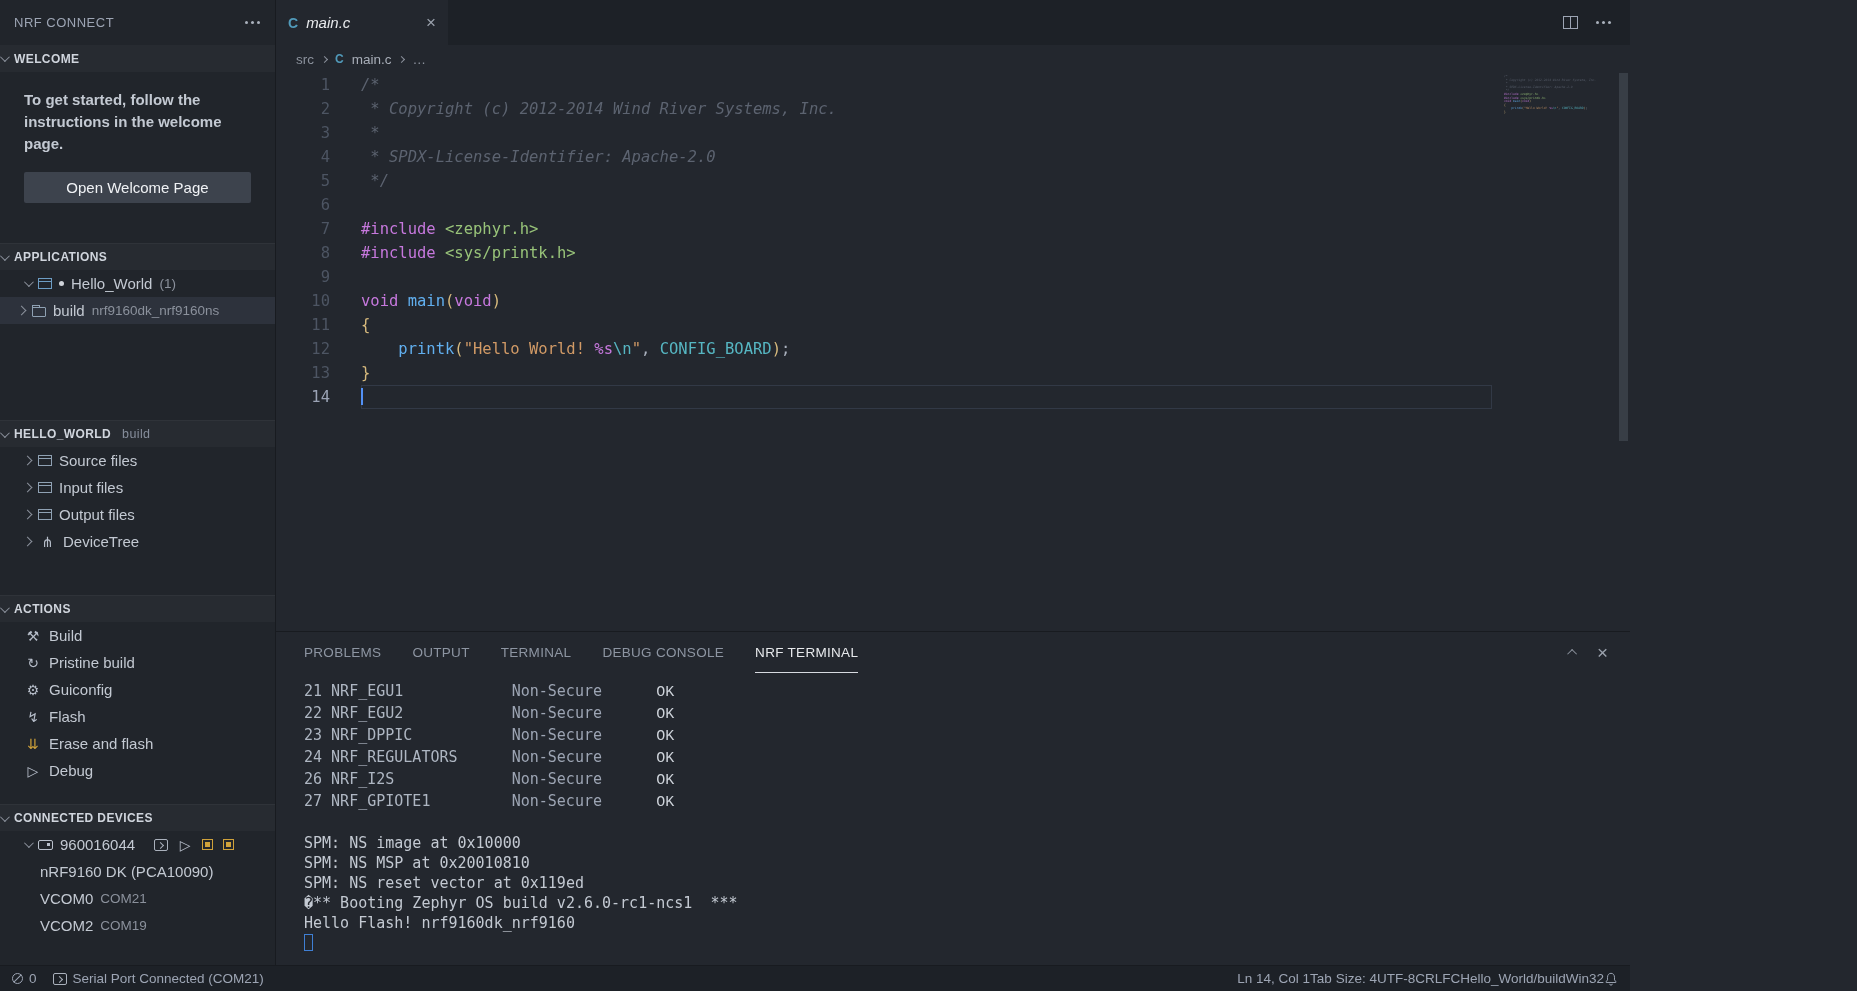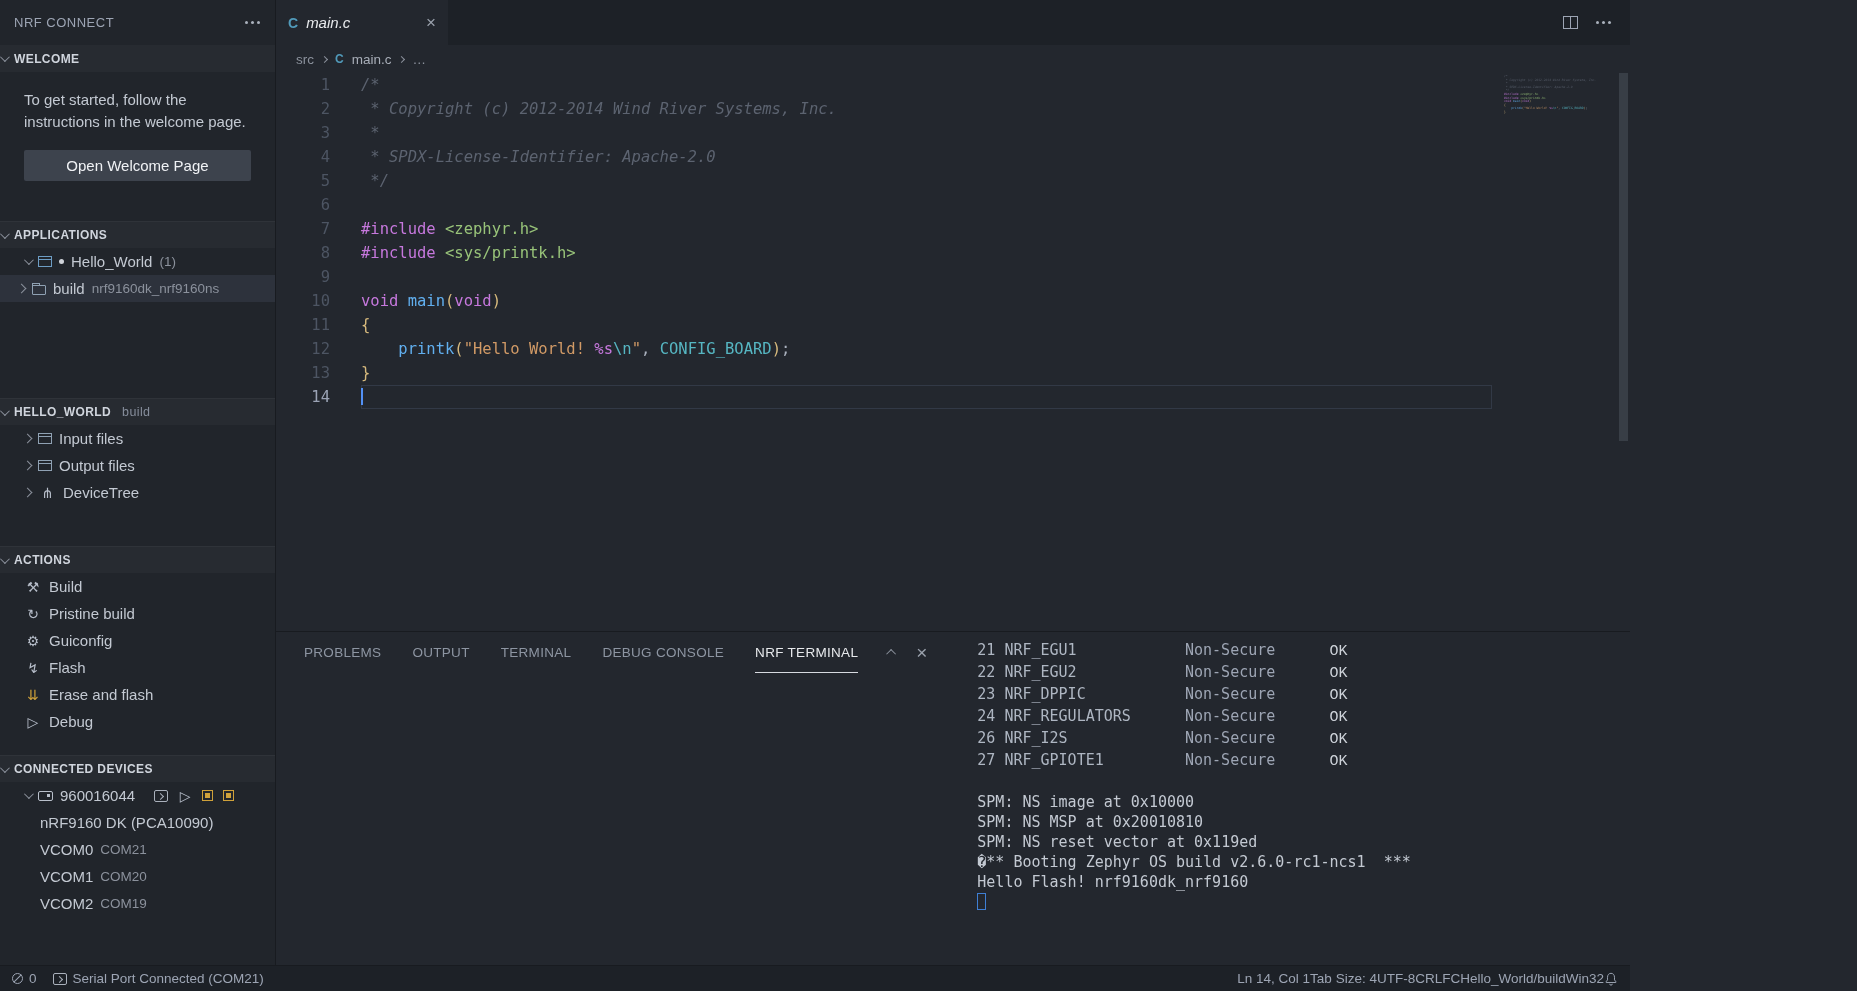--- a/index.html
+++ b/index.html
@@ -12,21 +12,21 @@
   .sidebar { width:276px; flex:none; background:#21252b; border-right:1px solid #181b20;
              display:flex; flex-direction:column; overflow:hidden; }
   .sb-title { height:45px; flex:none; display:flex; align-items:center; padding:0 14px;
               font-size:13px; letter-spacing:.5px; color:#9da5b4; }
   .sb-title .grow { flex:1; }
   .sect-h { height:27px; flex:none; display:flex; align-items:center; gap:7px; padding:0 0;
             font-size:12px; font-weight:bold; letter-spacing:.4px; color:#d0d5dd;
             background:rgba(255,255,255,.03); border-top:1px solid rgba(255,255,255,.04); }
   .sect-h .badge { font-weight:normal; font-size:12.5px; color:#868e9c; margin-left:4px; }
   .welcome-body { padding:17px 24px 20px; flex:none; }
-  .welcome-body p { font-size:15px; line-height:22px; color:#c3c9d2; margin-bottom:17px; }
+  .welcome-body p { font-size:15px; line-height:22px; color:#c3c9d2; margin-bottom:17px;font-weight:bold; }
   .welcome-body button { width:100%; height:31px; background:#3d434d; color:#f0f2f5; border:none;
             border-radius:2px; font-size:15px; font-family:inherit; cursor:pointer; }
   .row { height:27px; flex:none; display:flex; align-items:center; gap:7px; padding:0 8px;
          font-size:15px; color:#c3c9d2; white-space:nowrap; }
   .row .desc { font-size:13.5px; color:#8b919c; }
   .row.selected { background:#2d323c; }
   .row.indent1 { padding-left:24px; }
   .row.indent2 { padding-left:40px; }
   .spacer { flex:none; }
   .chev { width:7px; height:7px; border-right:1.4px solid #8b919c; border-bottom:1.4px solid #8b919c;
@@ -95,21 +95,21 @@
   .tk-escc{ color:#56b6c2; }
   .tk-cnst{ color:#56b6c2; }
   .tk-brk { color:#d7ba7d; }
   .minimap { position:absolute; right:14px; top:2px; width:112px; height:100%; background:#23272e; }
   .mini-content { font:3px/3.6px "DejaVu Sans Mono", monospace; white-space:pre; opacity:.85; overflow:hidden; }
   .vscroll { position:absolute; right:0; top:0; width:13px; height:100%; }
   .vscroll .thumb { position:absolute; top:0; left:2px; right:2px; height:368px; background:rgba(120,130,145,.25); }
 
   
   .panel { height:334px; flex:none; background:#23272e; border-top:1px solid #181b20;
-           display:flex; flex-direction:row; }
+           display:flex; flex-direction:column; }
   .panel-tabs { height:41px; flex:none; display:flex; align-items:center; padding:0 22px 0 28px; gap:31px; }
   .ptab { font-size:13.5px; letter-spacing:.3px; color:#8d95a2; height:100%; display:flex; align-items:center; }
   .ptab.active { color:#e7e9ec; box-shadow:inset 0 -1px 0 #d7dae0; }
   .panel-right { margin-left:auto; display:flex; align-items:center; gap:20px; color:#9da5b4; }
   .panel-right .close-x { font-size:19px; }
   .terminal { flex:1; padding:8px 0 0 28px; font:15px/20px "DejaVu Sans Mono", monospace; color:#c3c9d2; }
   .t-line { white-space:pre; }
   .t-num { display:inline-block; width:3ch; color:#aeb6c2; }
   .t-name { display:inline-block; width:20ch; color:#aeb6c2; }
   .t-sec { display:inline-block; width:16ch; color:#9da5b4; }
@@ -169,20 +169,25 @@
 
       <div class="spacer" style="height:96px"></div>
       <div class="sect-h">
         <span class="chev down"></span>
         <span>HELLO_WORLD</span>
         <span class="badge">build</span>
       </div>
       <div class="row indent1">
         <span class="chev right"></span>
         <span class="winico gray"></span>
+        <span>Source files</span>
+      </div>
+      <div class="row indent1">
+        <span class="chev right"></span>
+        <span class="winico gray"></span>
         <span>Input files</span>
       </div>
       <div class="row indent1">
         <span class="chev right"></span>
         <span class="winico gray"></span>
         <span>Output files</span>
       </div>
       <div class="row indent1">
         <span class="chev right"></span>
         <span class="glyph">⋔</span>
@@ -234,24 +239,20 @@
           <span class="chipico"></span>
           <span class="chipico"></span>
         </span>
       </div>
       <div class="row indent2">
         <span>nRF9160 DK (PCA10090)</span>
       </div>
       <div class="row indent2">
         <span>VCOM0</span>
         <span class="desc">COM21</span>
-      </div>
-      <div class="row indent2">
-        <span>VCOM1</span>
-        <span class="desc">COM20</span>
       </div>
       <div class="row indent2">
         <span>VCOM2</span>
         <span class="desc">COM19</span>
       </div>
     </aside>
 
     <div class="editor-col">
       <div class="tabbar">
         <div class="tab">

